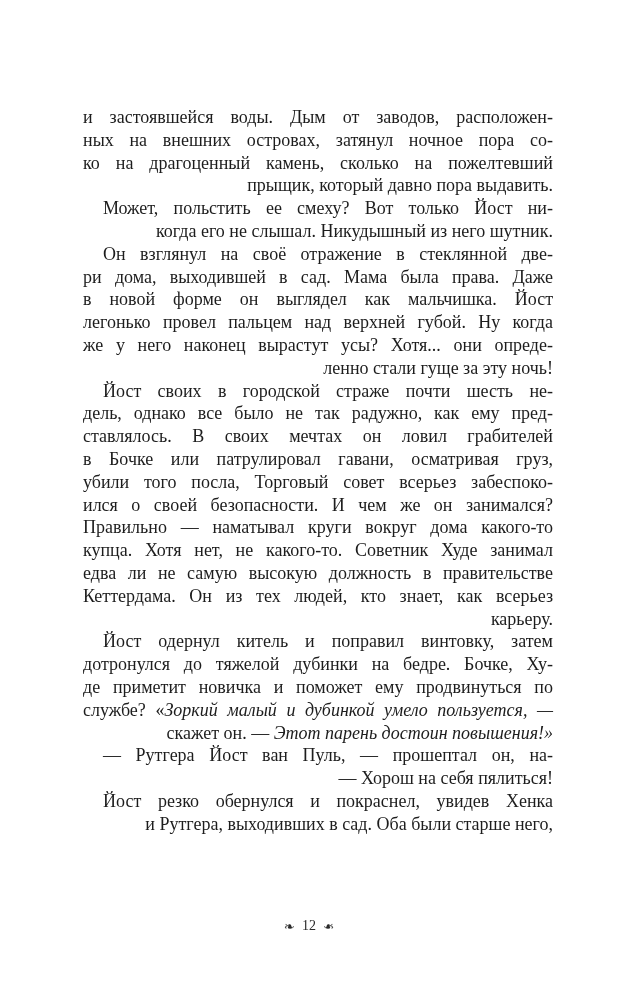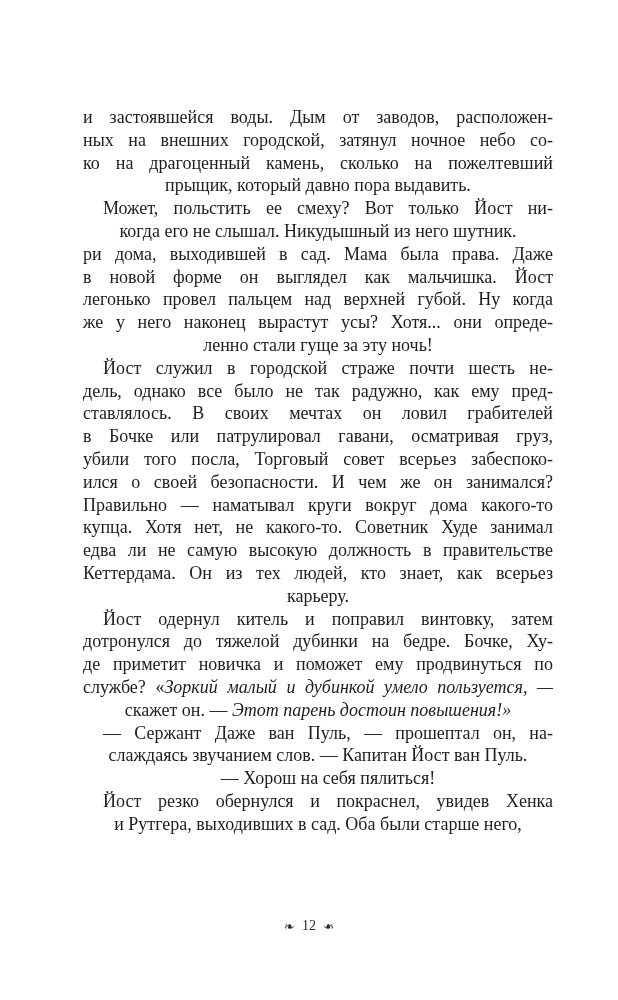--- a/index.html
+++ b/index.html
@@ -21,21 +21,21 @@
   .line {
     font-size: 18px;
     line-height: 22.8px;
     color: #1d1d1d;
   }
   .line.just {
     text-align: justify;
     text-align-last: justify;
   }
   .line.last {
-    text-align: center;
+    text-align: right;
   }
   .line.indent {
     padding-left: 20px;
   }
   .italic { font-style: italic; font-family: Liberation Serif, serif; }
   .footer {
     position: absolute;
     top: 918px;
     left: 0;
     width: 618px;
@@ -59,58 +59,58 @@
   }
   .fleuron.mirrored { transform: scaleX(-1); }
 </style>
 </head>
 <body>
 
 <div class="page">
   <div class="text-block">
       <div class="paragraph">
         <div class="line just"><span>и застоявшейся воды. Дым от заводов, расположен-</span></div>
-        <div class="line just"><span>ных на внешних городской, затянул ночное небо со-</span></div>
+        <div class="line just"><span>ных на внешних островах, затянул ночное пора со-</span></div>
         <div class="line just"><span>ко на драгоценный камень, сколько на пожелтевший</span></div>
         <div class="line last"><span>прыщик, который давно пора выдавить.</span></div>
       </div>
       <div class="paragraph">
         <div class="line just indent"><span>Может, польстить ее смеху? Вот только Йост ни-</span></div>
         <div class="line last"><span>когда его не слышал. Никудышный из него шутник.</span></div>
       </div>
       <div class="paragraph">
+        <div class="line just indent"><span>Он взглянул на своё отражение в стеклянной две-</span></div>
         <div class="line just"><span>ри дома, выходившей в сад. Мама была права. Даже</span></div>
         <div class="line just"><span>в новой форме он выглядел как мальчишка. Йост</span></div>
         <div class="line just"><span>легонько провел пальцем над верхней губой. Ну когда</span></div>
         <div class="line just"><span>же у него наконец вырастут усы? Хотя... они опреде-</span></div>
         <div class="line last"><span>ленно стали гуще за эту ночь!</span></div>
       </div>
       <div class="paragraph">
-        <div class="line just indent"><span>Йост служил в городской страже почти шесть не-</span></div>
+        <div class="line just indent"><span>Йост своих в городской страже почти шесть не-</span></div>
         <div class="line just"><span>дель, однако все было не так радужно, как ему пред-</span></div>
         <div class="line just"><span>ставлялось. В своих мечтах он ловил грабителей</span></div>
         <div class="line just"><span>в Бочке или патрулировал гавани, осматривая груз,</span></div>
         <div class="line just"><span>убили того посла, Торговый совет всерьез забеспоко-</span></div>
         <div class="line just"><span>ился о своей безопасности. И чем же он занимался?</span></div>
         <div class="line just"><span>Правильно — наматывал круги вокруг дома какого-то</span></div>
         <div class="line just"><span>купца. Хотя нет, не какого-то. Советник Худе занимал</span></div>
         <div class="line just"><span>едва ли не самую высокую должность в правительстве</span></div>
         <div class="line just"><span>Кеттердама. Он из тех людей, кто знает, как всерьез</span></div>
         <div class="line last"><span>карьеру.</span></div>
       </div>
       <div class="paragraph">
         <div class="line just indent"><span>Йост одернул китель и поправил винтовку, затем</span></div>
         <div class="line just"><span>дотронулся до тяжелой дубинки на бедре. Бочке, Ху-</span></div>
         <div class="line just"><span>де приметит новичка и поможет ему продвинуться по</span></div>
         <div class="line just"><span>службе? «</span><span class="italic">Зоркий малый и дубинкой умело пользуется, —</span></div>
         <div class="line last"><span>скажет он. — </span><span class="italic">Этот парень достоин повышения!»</span></div>
       </div>
       <div class="paragraph">
-        <div class="line just indent"><span>— Сержант Даже ван Пуль, — прошептал он, на-</span></div>
-        <div class="line last"><span>слаждаясь звучанием слов. — Капитан Йост ван Пуль.</span></div>
+        <div class="line just indent"><span>— Рутгера Йост ван Пуль, — прошептал он, на-</span></div>
       </div>
       <div class="paragraph">
         <div class="line last indent"><span>— Хорош на себя пялиться!</span></div>
       </div>
       <div class="paragraph">
         <div class="line just indent"><span>Йост резко обернулся и покраснел, увидев Хенка</span></div>
         <div class="line last"><span>и Рутгера, выходивших в сад. Оба были старше него,</span></div>
       </div>
     </div>
   <div class="footer">

